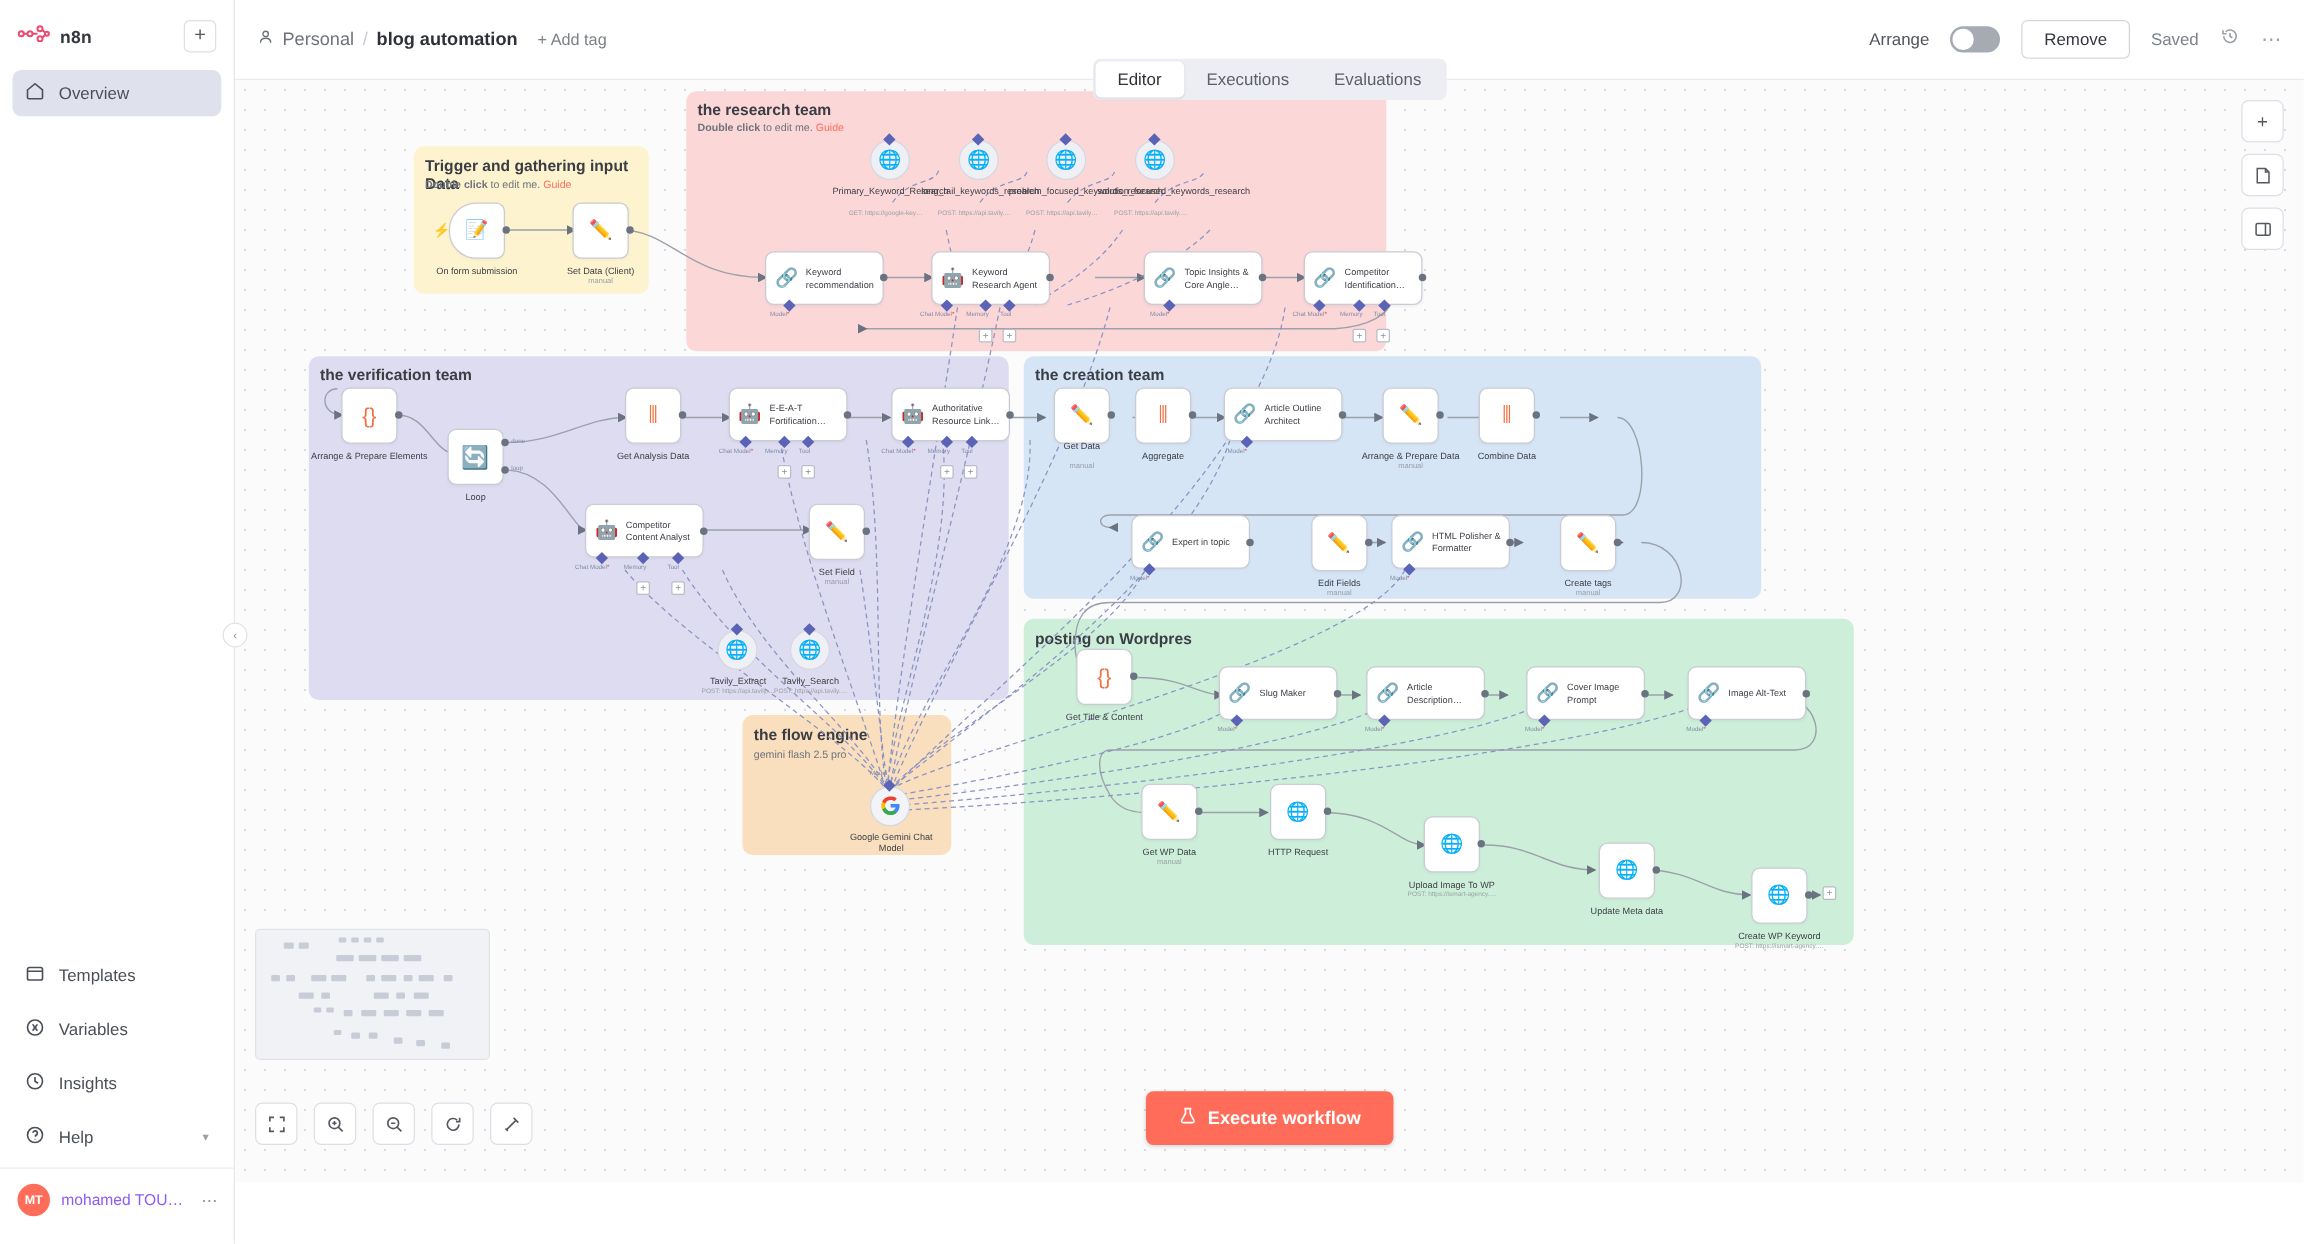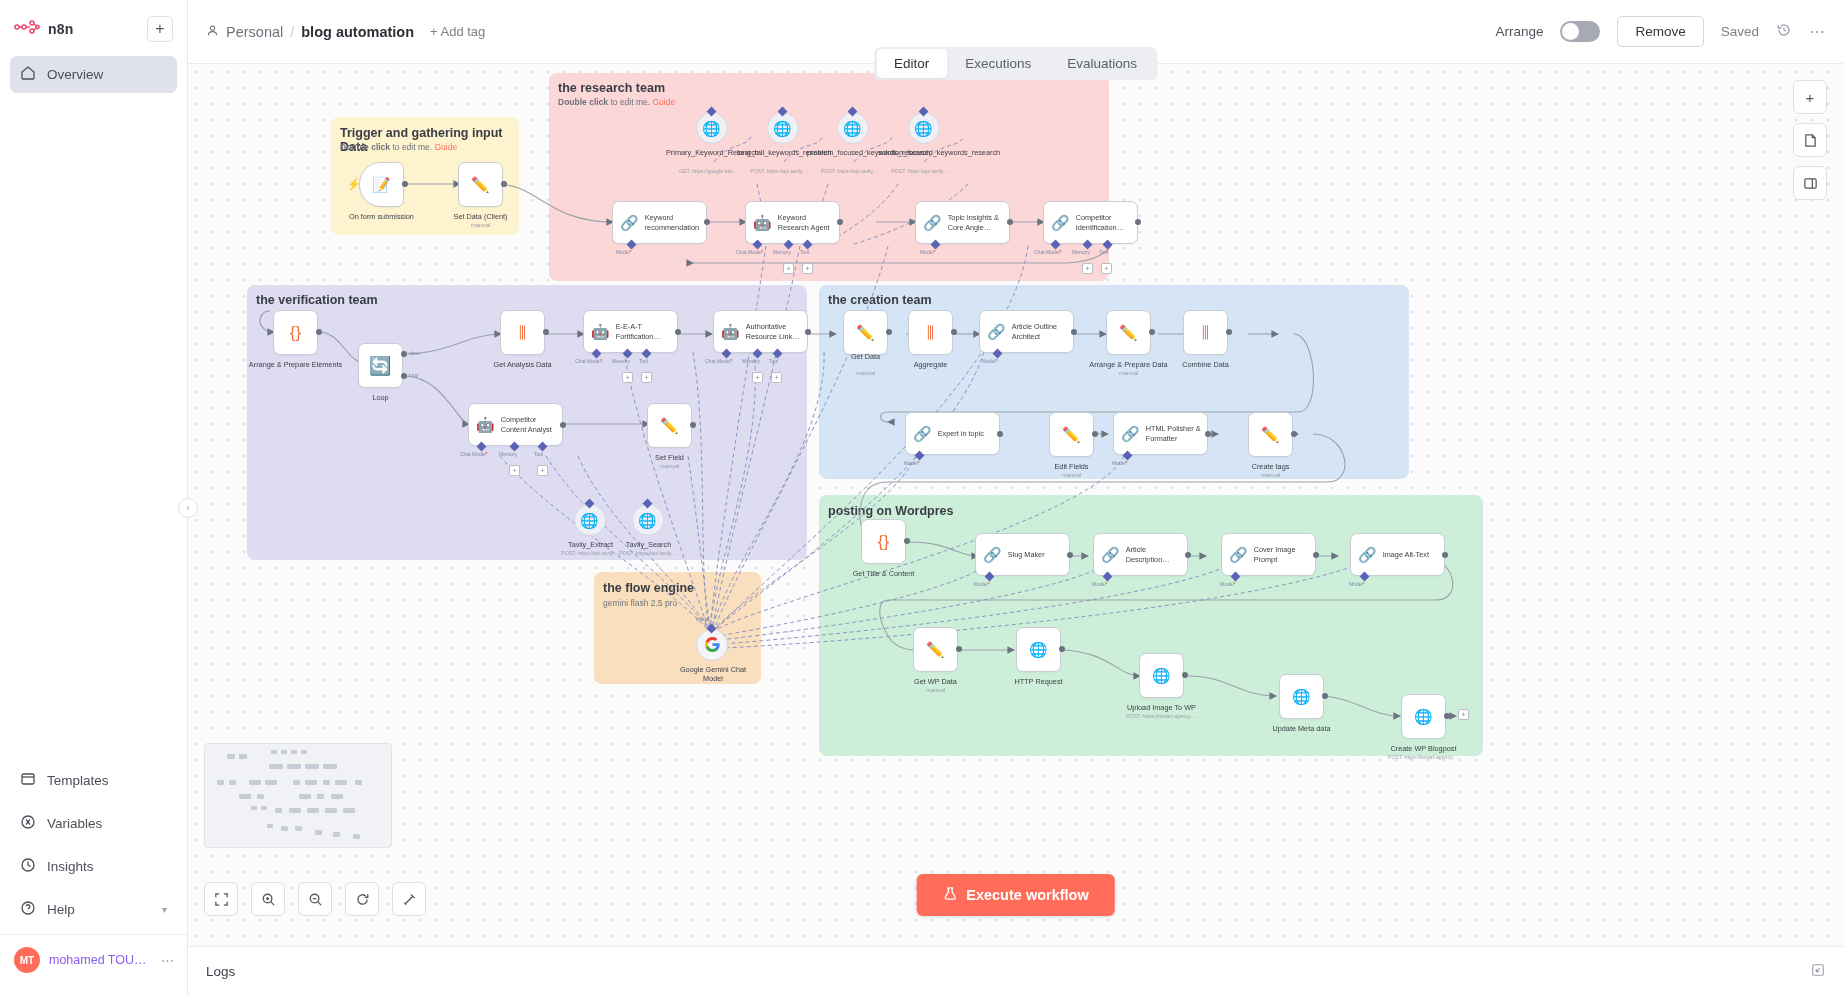--- a/index.html
+++ b/index.html
@@ -661,21 +661,21 @@
 
       <div class="node sq" style="left:1091px; top:610px;">
         <span class="ico blue">🌐</span>
       </div>
       <div class="cap" style="left:1066px; top:660px; width:95px;">Update Meta data</div>
       <div class="port" style="left:1134px; top:629px;"></div>
 
       <div class="node sq" style="left:1213px; top:630px;">
         <span class="ico blue">🌐</span>
       </div>
-      <div class="cap" style="left:1188px; top:680px; width:95px;">Create WP Blogpost</div>
+      <div class="cap" style="left:1188px; top:680px; width:95px;">Create WP Keyword</div>
       <div class="cap url" style="left:1188px; top:690px; width:95px;">POST: https://ismart-agency.…</div>
       <div class="port" style="left:1256px; top:649px;"></div>
       <div class="plusbox" style="left:1270px; top:645px;">+</div>
 
       <div class="circle-node" style="left:508px; top:565px; background:#f3f4f8;">
         <span class="ico" style="font-size:14px;">
           <svg width="15" height="15" viewBox="0 0 18 18">
             <path fill="#4285F4" d="M17.6 9.2c0-.6-.1-1.2-.2-1.8H9v3.4h4.8a4.1 4.1 0 0 1-1.8 2.7v2.2h2.9c1.7-1.6 2.7-3.9 2.7-6.5z"></path>
             <path fill="#34A853" d="M9 18c2.4 0 4.5-.8 6-2.2l-2.9-2.3c-.8.6-1.9.9-3.1.9-2.4 0-4.4-1.6-5.1-3.8H.9v2.3A9 9 0 0 0 9 18z"></path>
             <path fill="#FBBC05" d="M3.9 10.7a5.4 5.4 0 0 1 0-3.4V5H.9a9 9 0 0 0 0 8l3-2.3z"></path>
@@ -777,24 +777,15 @@
         </div>
         <div class="rt">
           <svg width="15" height="15" viewBox="0 0 16 16" fill="none" stroke="#55585f" stroke-width="1.3">
             <rect x="2" y="3" width="12" height="10" rx="1.3"></rect>
               <path d="M10 3v10"></path>
           </svg>
         </div>
       </div>
     </div>
 
-    <div class="logsbar">
-      <span class="logs-lbl">Logs</span>
-      <span class="logs-ico">
-        <svg width="14" height="14" viewBox="0 0 16 16" fill="none" stroke="#9aa0a8" stroke-width="1.3">
-          <rect x="2" y="2" width="12" height="12" rx="1.5"></rect>
-            <path d="M10 6L6 10M6 6.5V10h3.5"></path>
-        </svg>
-      </span>
-    </div>
 
   </section>
 </div>
 
 </body></html>

